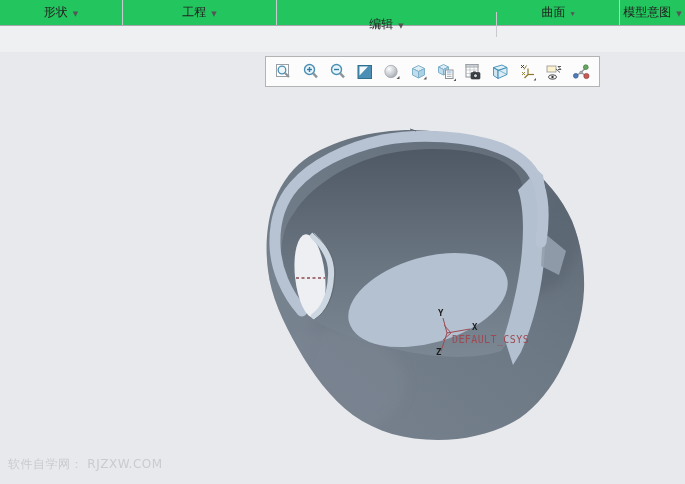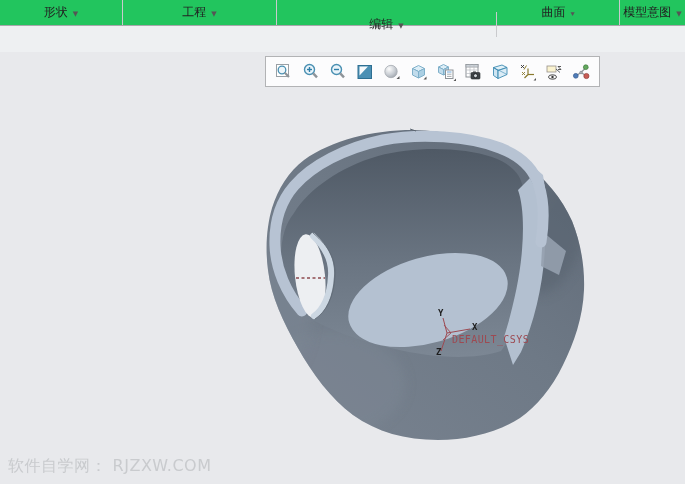--- a/index.html
+++ b/index.html
@@ -37,21 +37,21 @@
     display:flex;align-items:center;justify-content:center;cursor:pointer;
   }
   .tbtn svg{width:20px;height:20px;display:block;}
   
   .model-svg{position:absolute;left:0;top:0;width:685px;height:431px;}
   .ax{font-family:"DejaVu Sans Mono","Liberation Mono",monospace;font-size:9px;font-weight:bold;fill:#1d1d1d;}
   .csysname{font-family:"DejaVu Sans Mono","Liberation Mono",monospace;font-size:10px;fill:#9d4a52;letter-spacing:.4px;}
   
   .watermark{
     position:absolute;left:8px;top:404px;
-    font-size:16px;color:#c9cbce;letter-spacing:.5px;user-select:none;
+    font-size:12px;color:#c9cbce;letter-spacing:.5px;user-select:none;
   }
 </style>
 </head>
 <body>
 
 <div class="menubar">
   <div class="menu-item mi-0">
     <span>形状</span>
     <span class="caret">▼</span>
   </div>

